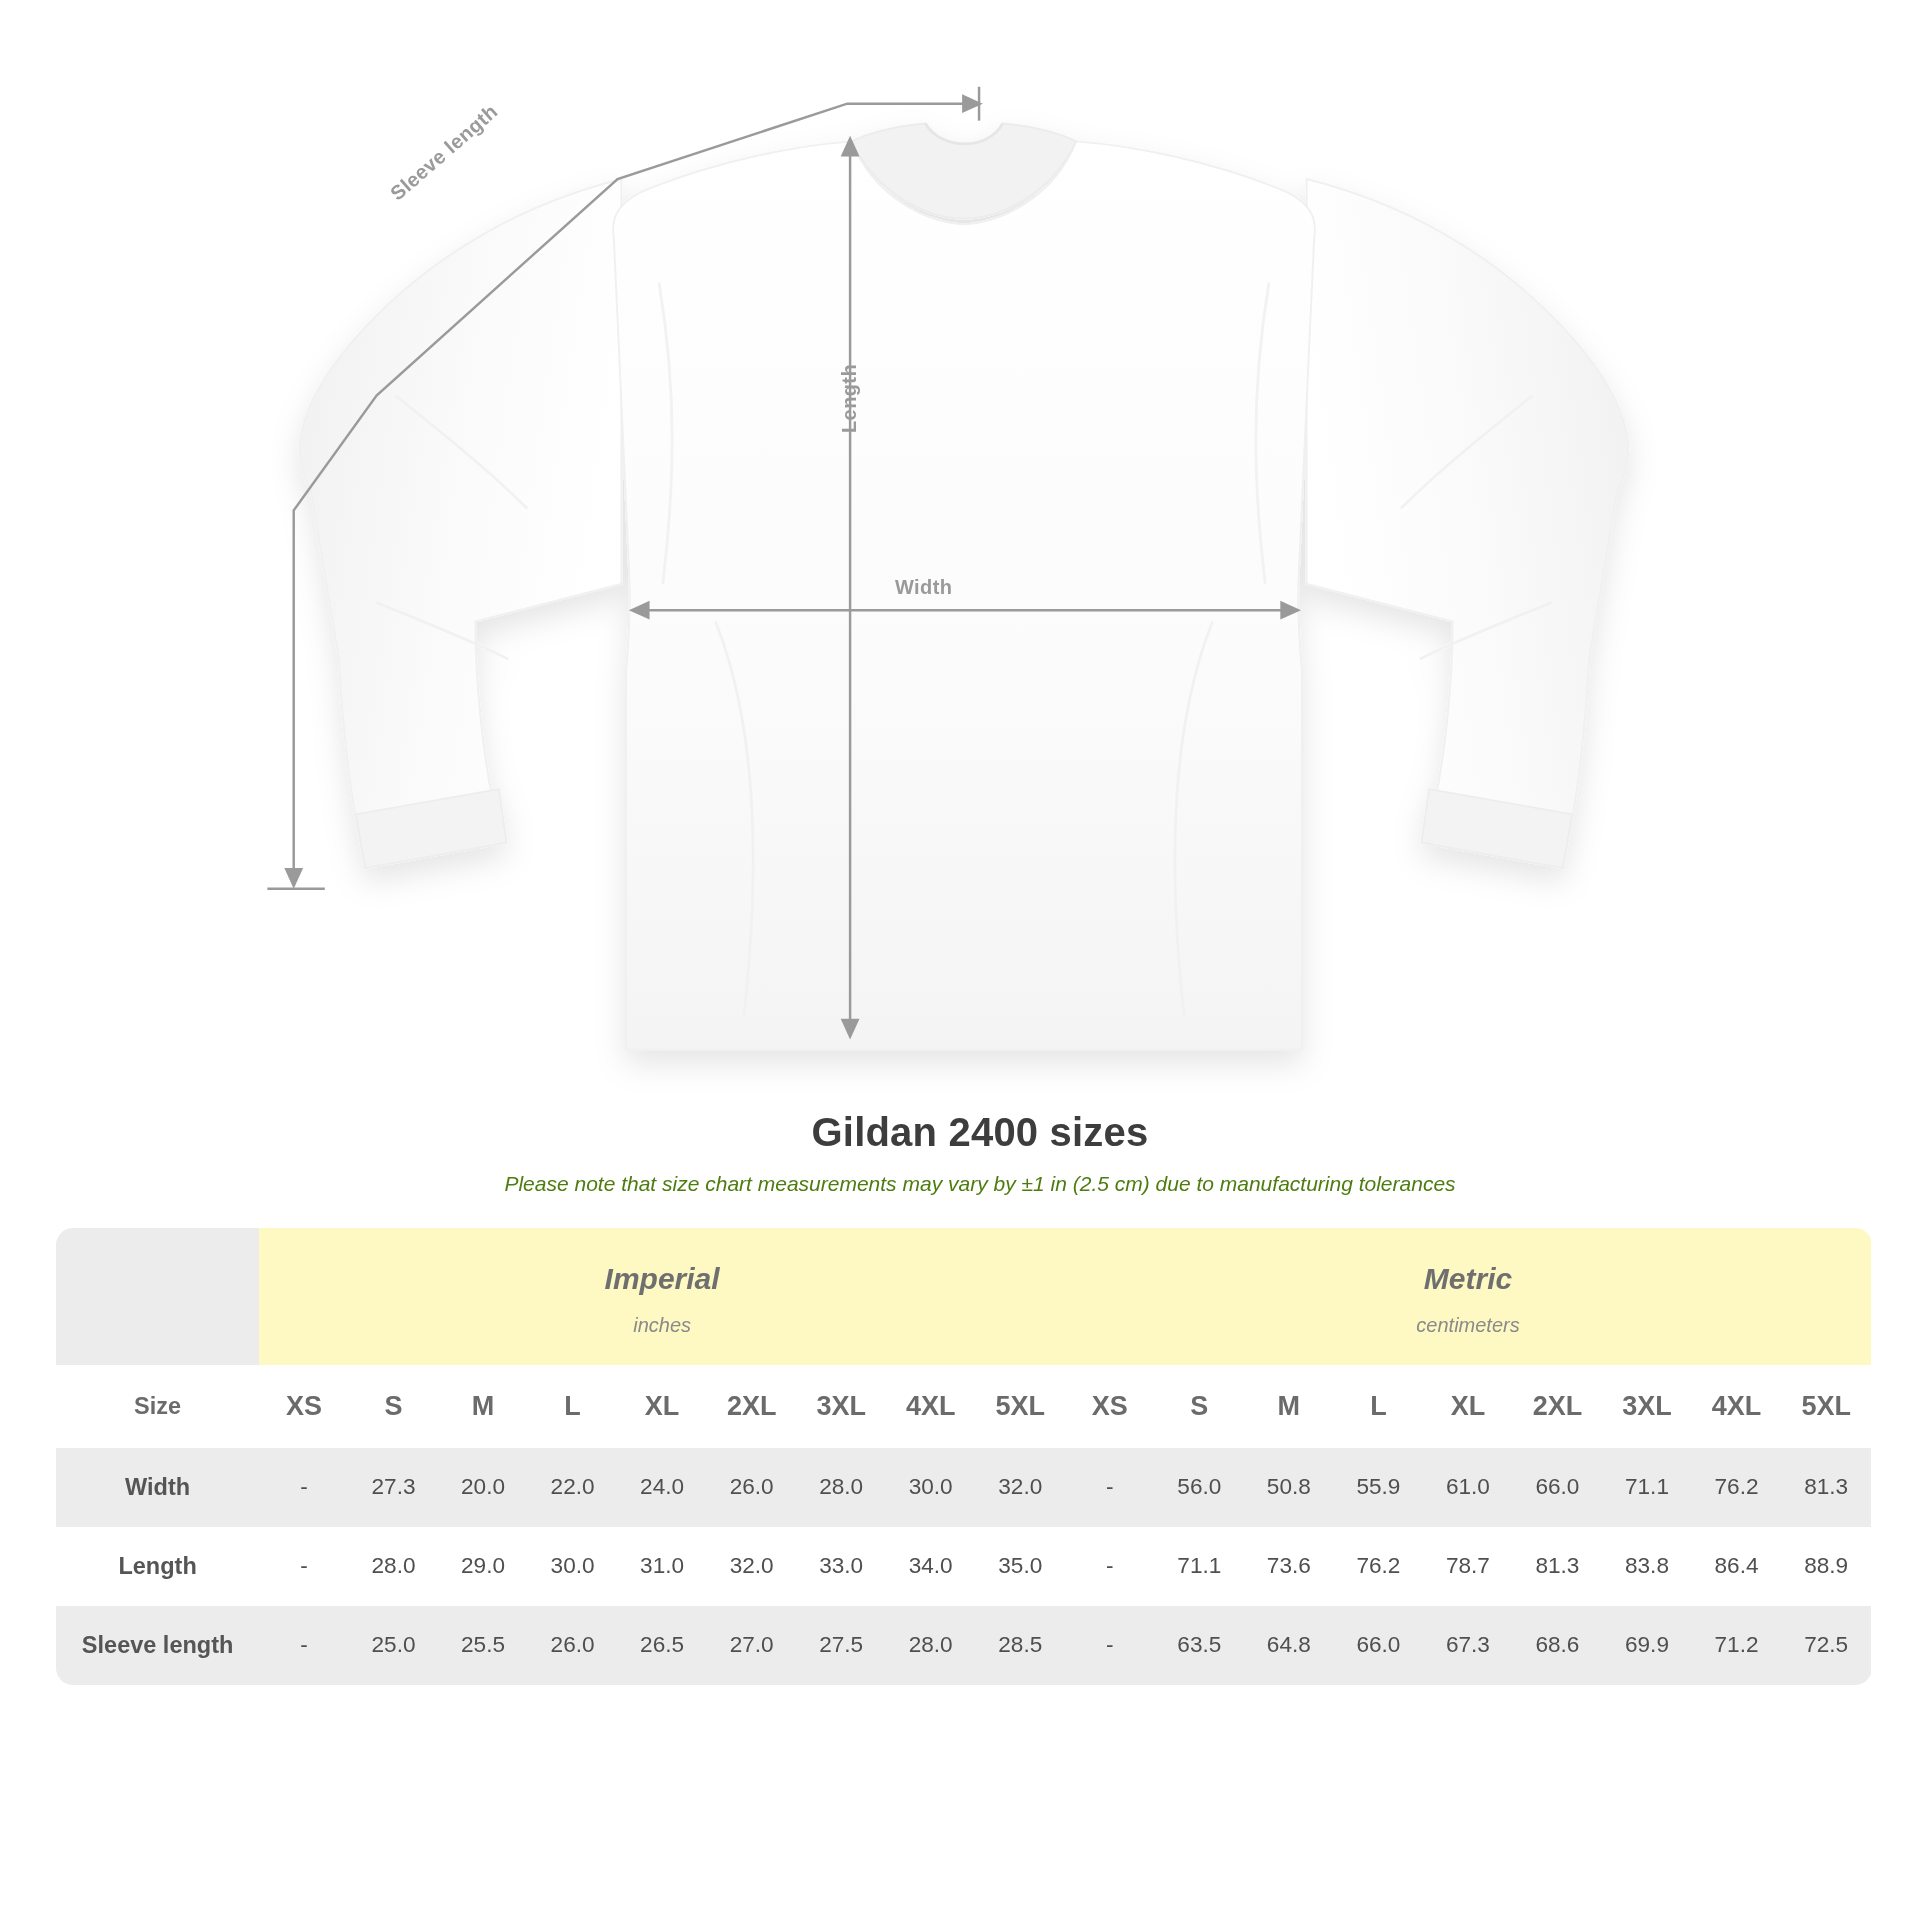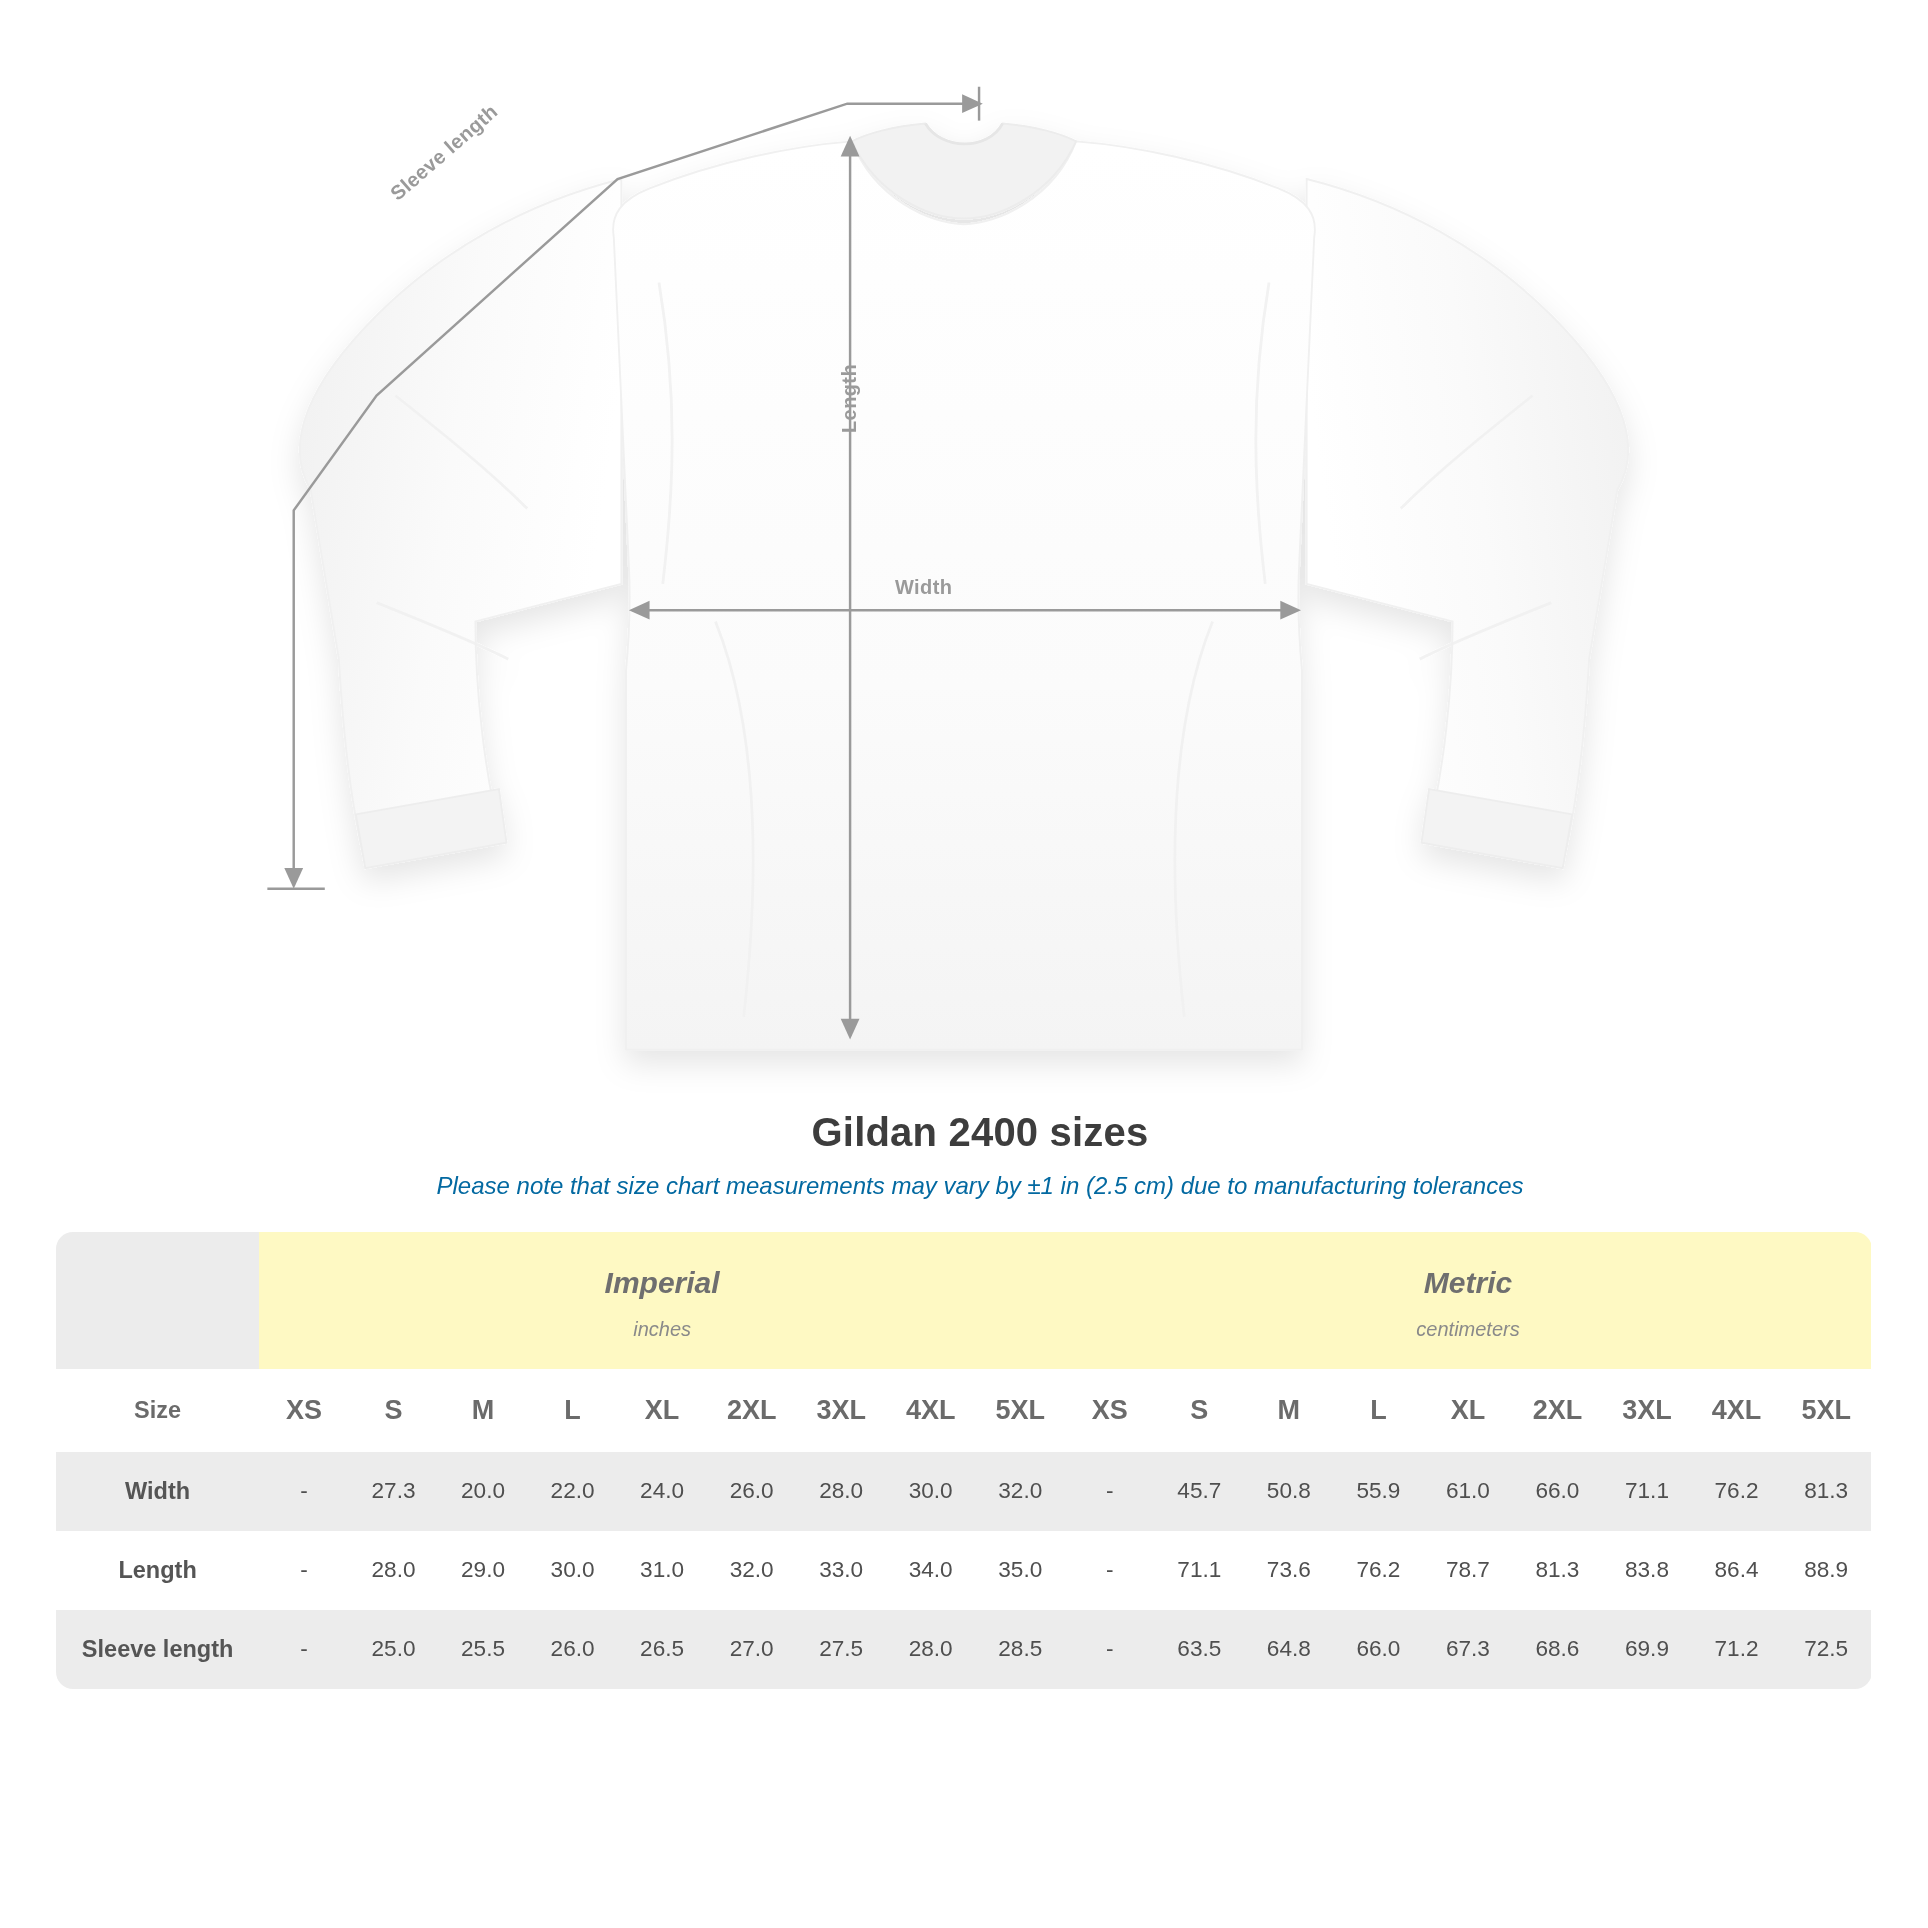--- a/index.html
+++ b/index.html
@@ -65,23 +65,23 @@
     padding-left: 32px;
   }
   .chart-title {
     font-size: 40px;
     font-weight: bold;
     color: #3d3d3d;
     margin: 0 0 17px 0;
     letter-spacing: 0.2px;
   }
   .chart-subtitle {
-    font-size: 24px;
+    font-size: 21px;
     font-style: italic;
-    color: #0369a1;
+    color: #4d7c0f;
     margin: 0;
   }
 
   
   .table-wrap {
     margin: 32px 56px 0 56px;
     border-radius: 17px;
     overflow: hidden;
   }
   table.size-table {
@@ -323,21 +323,21 @@
           <td>-</td>
           <td>27.3</td>
           <td>20.0</td>
           <td>22.0</td>
           <td>24.0</td>
           <td>26.0</td>
           <td>28.0</td>
           <td>30.0</td>
           <td>32.0</td>
           <td>-</td>
-          <td>45.7</td>
+          <td>56.0</td>
           <td>50.8</td>
           <td>55.9</td>
           <td>61.0</td>
           <td>66.0</td>
           <td>71.1</td>
           <td>76.2</td>
           <td>81.3</td>
         </tr>
 
         <tr class="data-row plain">

